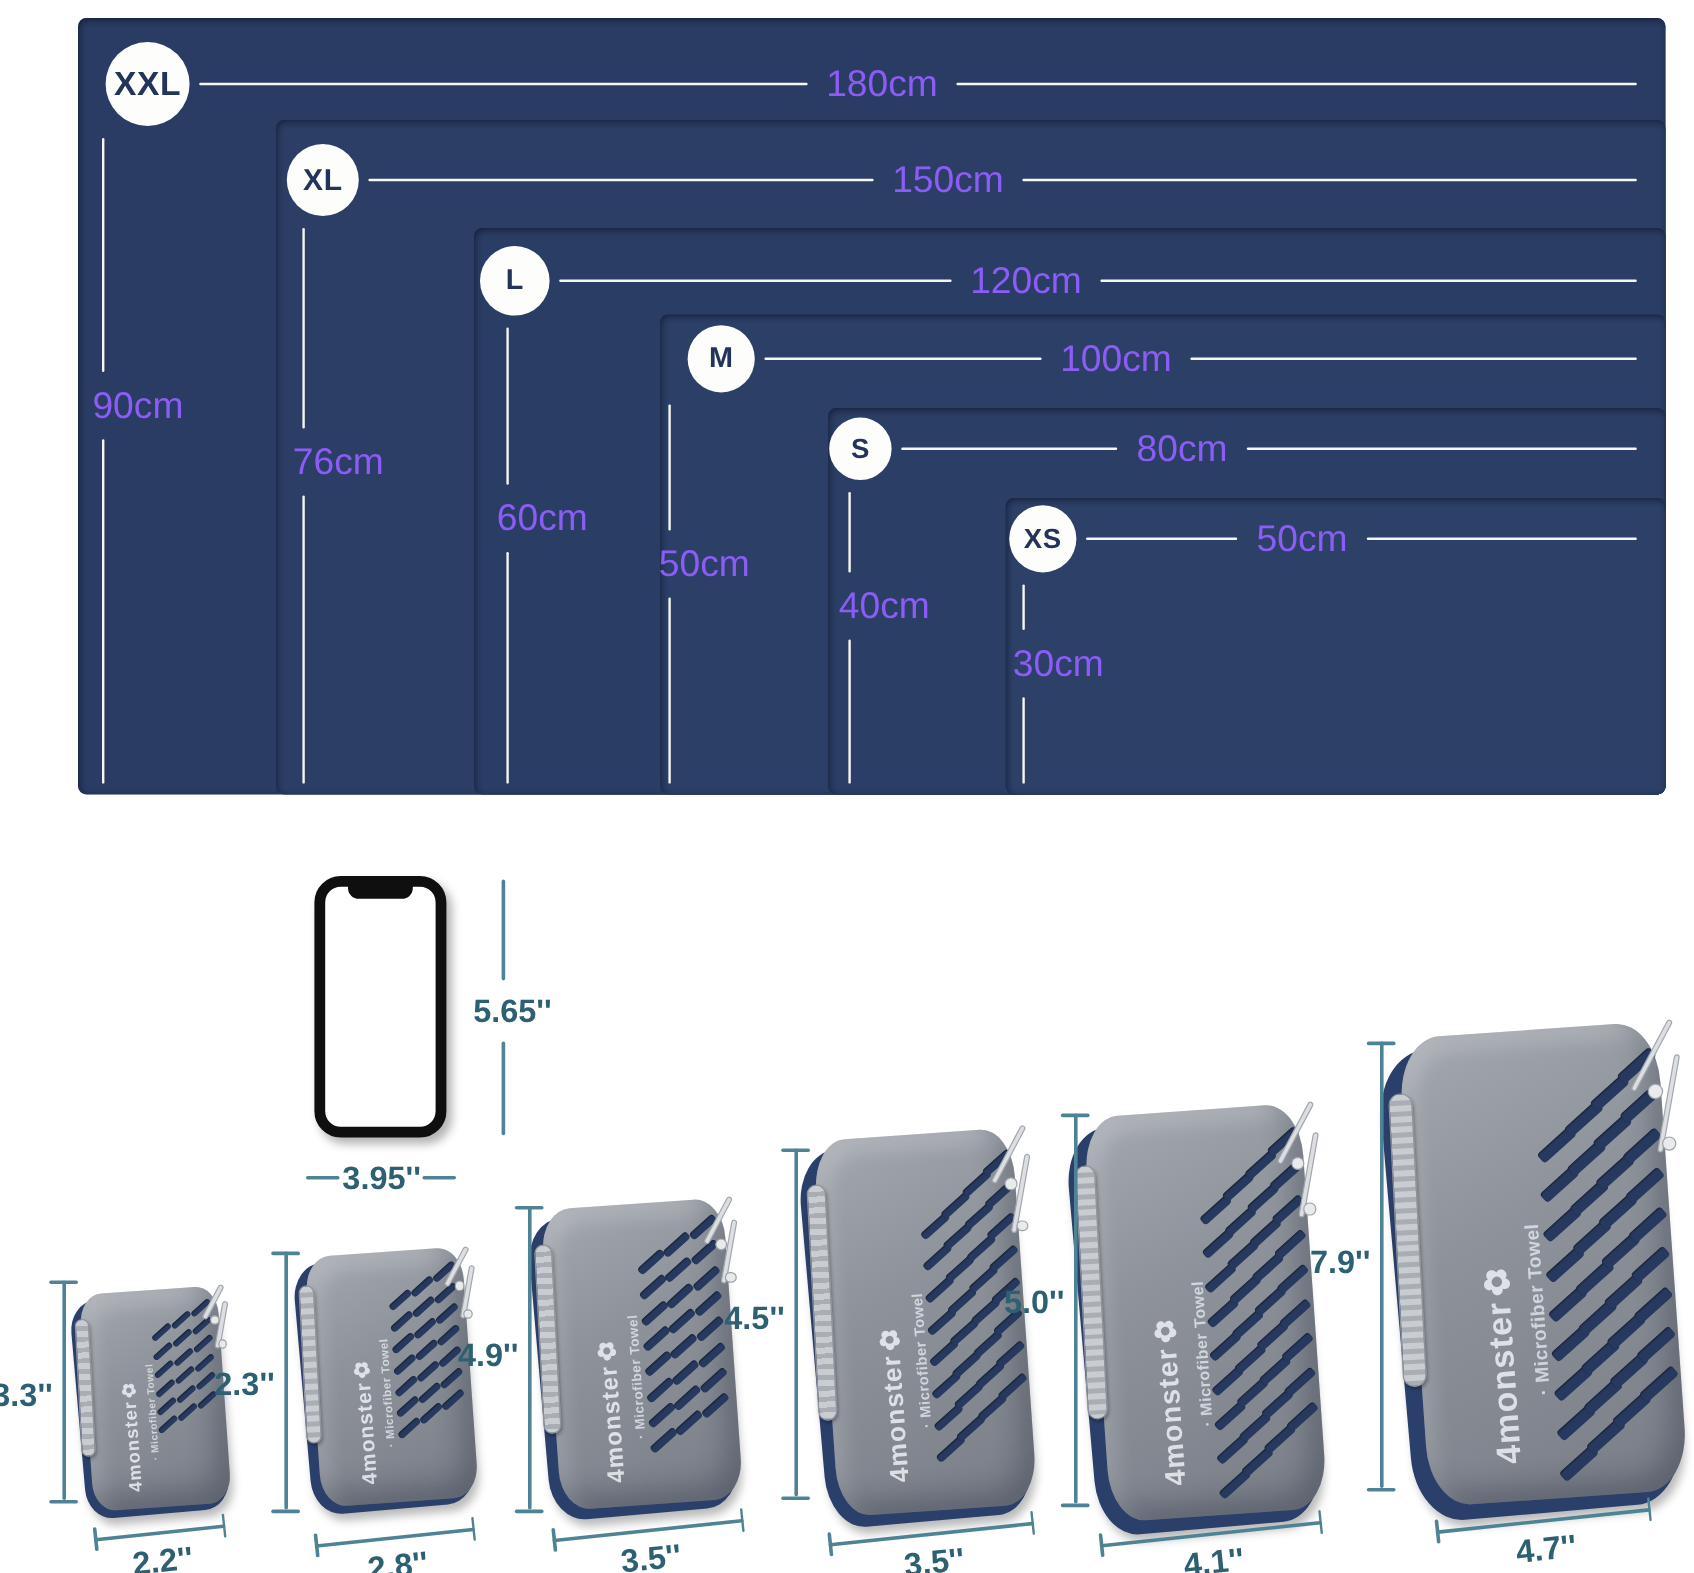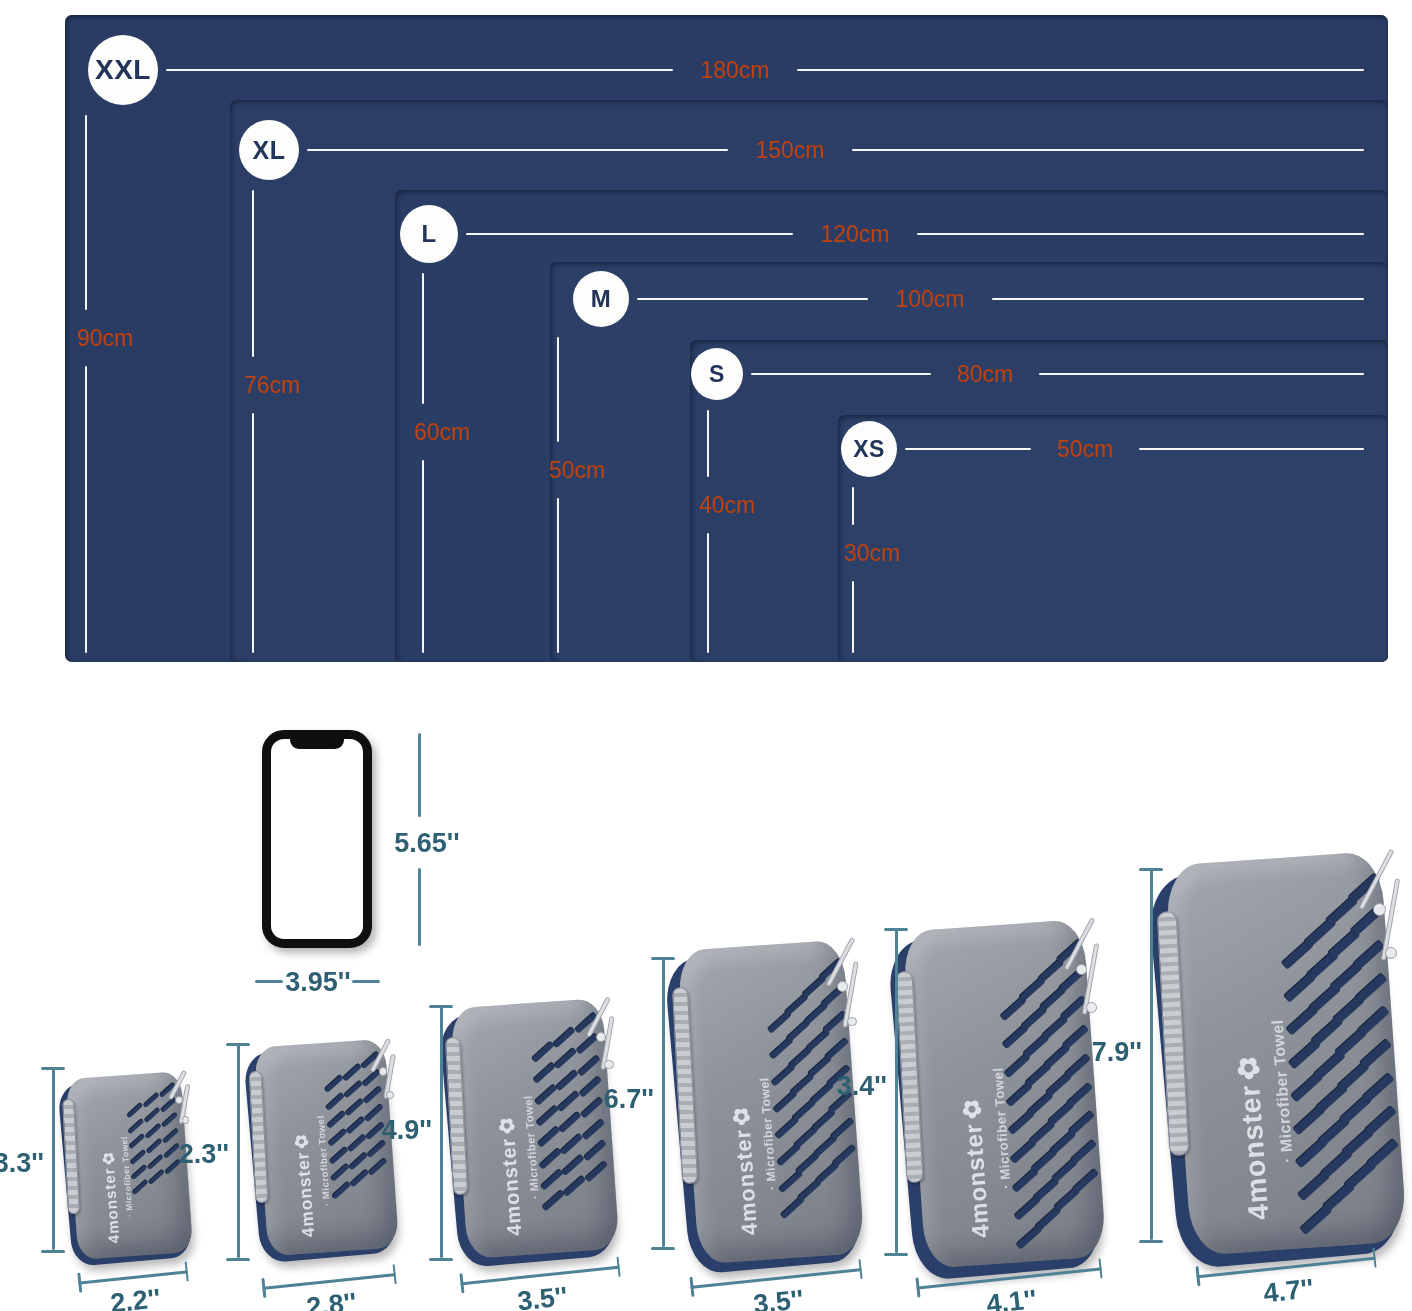--- a/index.html
+++ b/index.html
@@ -6,21 +6,21 @@
   .canvas{position:relative;width:1412px;height:1311px;background:#ffffff;overflow:hidden;
           font-family:"Liberation Sans",sans-serif;}
   
   .towel{position:absolute;border-radius:7px;
          box-shadow:inset 0 3px 5px -1px rgba(8,14,30,.45), inset 3px 0 5px -1px rgba(8,14,30,.3);}
   .badge{position:absolute;background:#fdfdfb;border-radius:50%;display:flex;align-items:center;
          justify-content:center;font-weight:bold;color:#223459;transform:translate(-50%,-50%);
          letter-spacing:.5px;}
   .wline{position:absolute;height:2.4px;background:#f6f7f2;border-radius:2px;}
   .wvline{position:absolute;width:2.4px;background:#f6f7f2;border-radius:2px;}
-  .cm-label{position:absolute;color:#c2410c;font-size:23px;white-space:nowrap;}
+  .cm-label{position:absolute;color:#8b5cf6;font-size:31px;white-space:nowrap;}
   .cm-label.center{transform:translate(-50%,-50%);}
   .cm-label.vlab{transform:translate(0,-50%);}
   
   .tline{position:absolute;background:#4e8396;border-radius:2px;}
   .inch-label{position:absolute;color:#2d6072;font-weight:bold;font-size:27px;white-space:nowrap;}
   .inch-center{transform:translate(-50%,-50%);}
   .inch-right{transform:translate(-100%,-50%);}
   
   .phone{position:absolute;left:262px;top:730px;width:92px;height:200px;background:#fff;
          border:9px solid #0f0f0f;border-radius:22px;box-shadow:4px 5px 8px rgba(0,0,0,.3);}
@@ -313,21 +313,21 @@
         <div class="handle"></div>
         <div class="cord" style="right: 7%; top: -3%; width: 3px; height: 16%; transform: rotate(28deg);"></div>
         <div class="cord" style="right: 1%; top: 5%; width: 3px; height: 20%; transform: rotate(10deg);"></div>
         <div class="knot" style="right: 4%; top: 11%; width: 8.75px; height: 8.75px;"></div>
         <div class="knot" style="right: -1%; top: 22%; width: 7.875px; height: 7.875px;"></div>
       </div>
       <div style="position: absolute; left: 0px; top: 0px;">
         <div class="tline" style="left: 662px; top: 957px; width: 2.5px; height: 290px;"></div>
         <div class="tline" style="left: 651px; top: 957px; width: 24px; height: 2.5px;"></div>
         <div class="tline" style="left: 651px; top: 1247px; width: 24px; height: 2.5px;"></div>
-        <div class="inch-label inch-right" style="left: 654px; top: 1099px;">6.7''</div>
+        <div class="inch-label inch-right" style="left: 654px; top: 1099px;">4.5''</div>
         <div style="position: absolute; left: 690px; top: 1277px; width: 172px; height: 2px; transform: rotate(-6deg);">
           <div class="tline" style="left: 0px; top: 0px; width: 100%; height: 2.5px;"></div>
           <div class="tline" style="left: 0px; top: -9px; width: 2.5px; height: 20px;"></div>
           <div class="tline" style="right: 0px; top: -9px; width: 2.5px; height: 20px;"></div>
           <div class="inch-label" style="left: 50%; top: 10px; transform: translateX(-50%);">3.5''</div>
         </div>
       </div>
       <div class="pouch" style="left: 905px; top: 925px; width: 190px; height: 350px;">
         <div class="pouch-back"></div>
         <div class="pouch-front">
@@ -375,21 +375,21 @@
         <div class="handle"></div>
         <div class="cord" style="right: 7%; top: -3%; width: 3px; height: 16%; transform: rotate(28deg);"></div>
         <div class="cord" style="right: 1%; top: 5%; width: 3px; height: 20%; transform: rotate(10deg);"></div>
         <div class="knot" style="right: 4%; top: 11%; width: 9.5px; height: 9.5px;"></div>
         <div class="knot" style="right: -1%; top: 22%; width: 8.55px; height: 8.55px;"></div>
       </div>
       <div style="position: absolute; left: 0px; top: 0px;">
         <div class="tline" style="left: 895px; top: 928px; width: 2.5px; height: 325px;"></div>
         <div class="tline" style="left: 884px; top: 928px; width: 24px; height: 2.5px;"></div>
         <div class="tline" style="left: 884px; top: 1253px; width: 24px; height: 2.5px;"></div>
-        <div class="inch-label inch-right" style="left: 887px; top: 1086px;">3.4''</div>
+        <div class="inch-label inch-right" style="left: 887px; top: 1086px;">5.0''</div>
         <div style="position: absolute; left: 916px; top: 1277px; width: 186px; height: 2px; transform: rotate(-6deg);">
           <div class="tline" style="left: 0px; top: 0px; width: 100%; height: 2.5px;"></div>
           <div class="tline" style="left: 0px; top: -9px; width: 2.5px; height: 20px;"></div>
           <div class="tline" style="right: 0px; top: -9px; width: 2.5px; height: 20px;"></div>
           <div class="inch-label" style="left: 50%; top: 10px; transform: translateX(-50%);">4.1''</div>
         </div>
       </div>
       <div class="pouch" style="left: 1168px; top: 858px; width: 227px; height: 405px;">
         <div class="pouch-back"></div>
         <div class="pouch-front">

